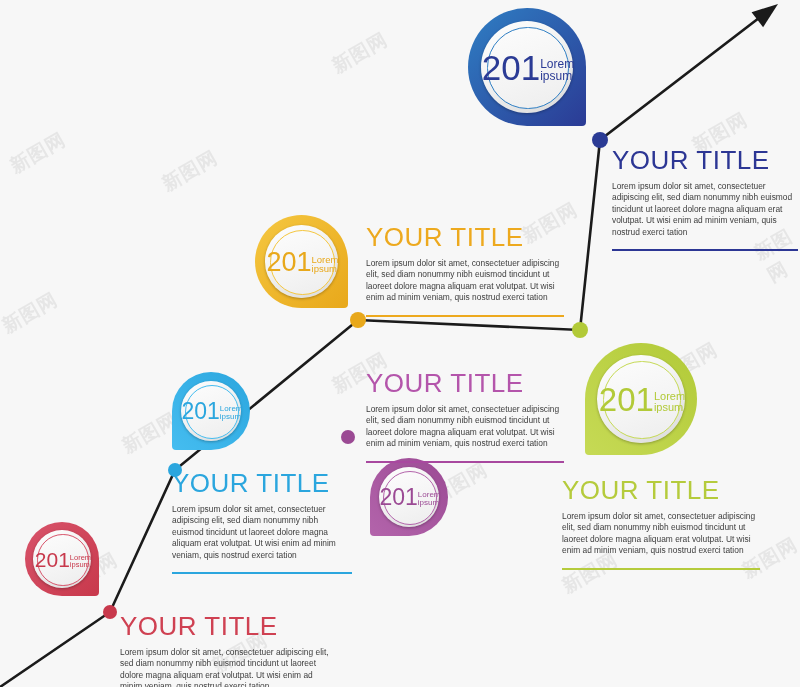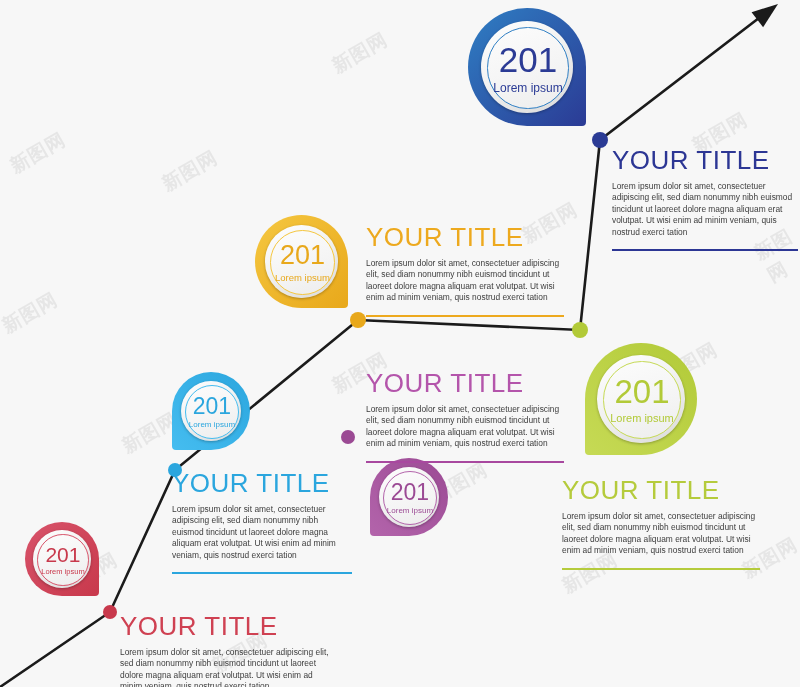--- a/index.html
+++ b/index.html
@@ -34,21 +34,21 @@
     position:absolute;left:11%;top:11%;width:78%;height:78%;
     border-radius:50%;
     background:linear-gradient(150deg,#ffffff 0%,#f2f2f2 45%,#d9d9d9 100%);
     box-shadow:0 1px 3px rgba(0,0,0,.28);
     display:flex;align-items:center;justify-content:center;
   }
   .pin .inner{
     position:absolute;left:7%;top:7%;width:86%;height:86%;
     border-radius:50%;
     background:linear-gradient(160deg,#fcfcfc 0%,#f4f4f4 60%,#ededed 100%);
-    display:flex;flex-direction:column;align-items:center;justify-content:center;
+    display:flex;align-items:center;justify-content:center;
   }
   .pin .yr{line-height:1;font-weight:400;}
   .pin .sub{line-height:1;font-weight:400;}
 
   
   .pin.s-xl{width:118px;height:118px;}
   .pin.s-lg{width:112px;height:112px;}
   .pin.s-md{width:93px;height:93px;}
   .pin.s-sm{width:78px;height:78px;}
   .pin.s-xs{width:74px;height:74px;}

